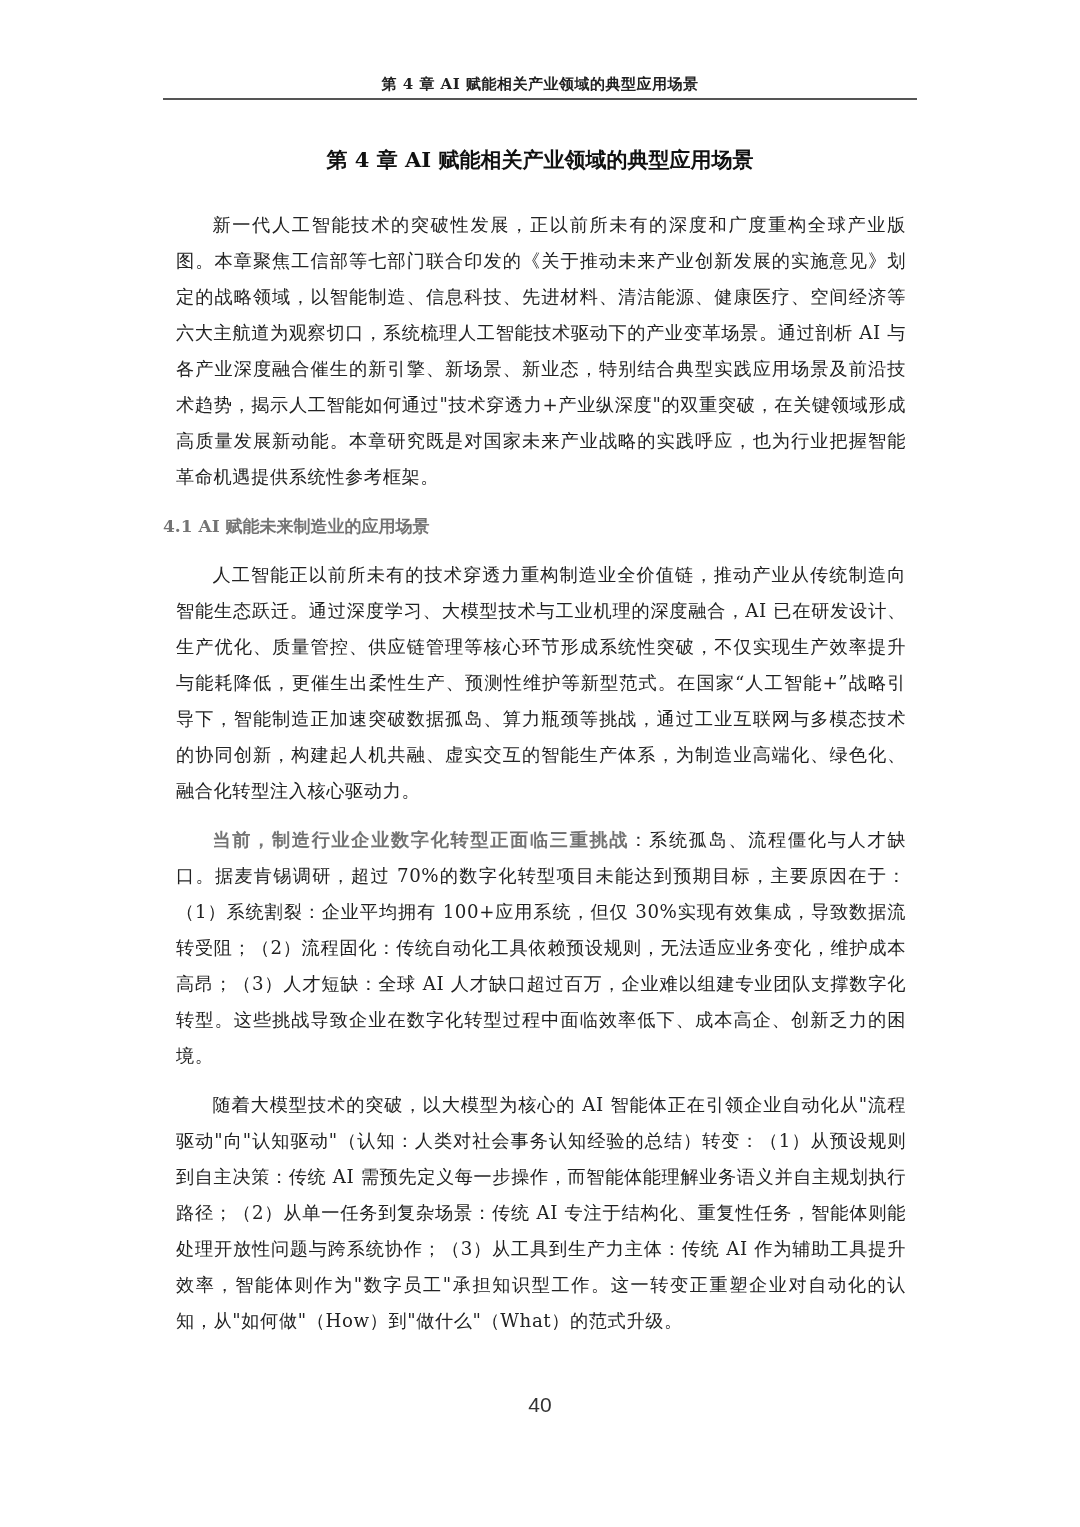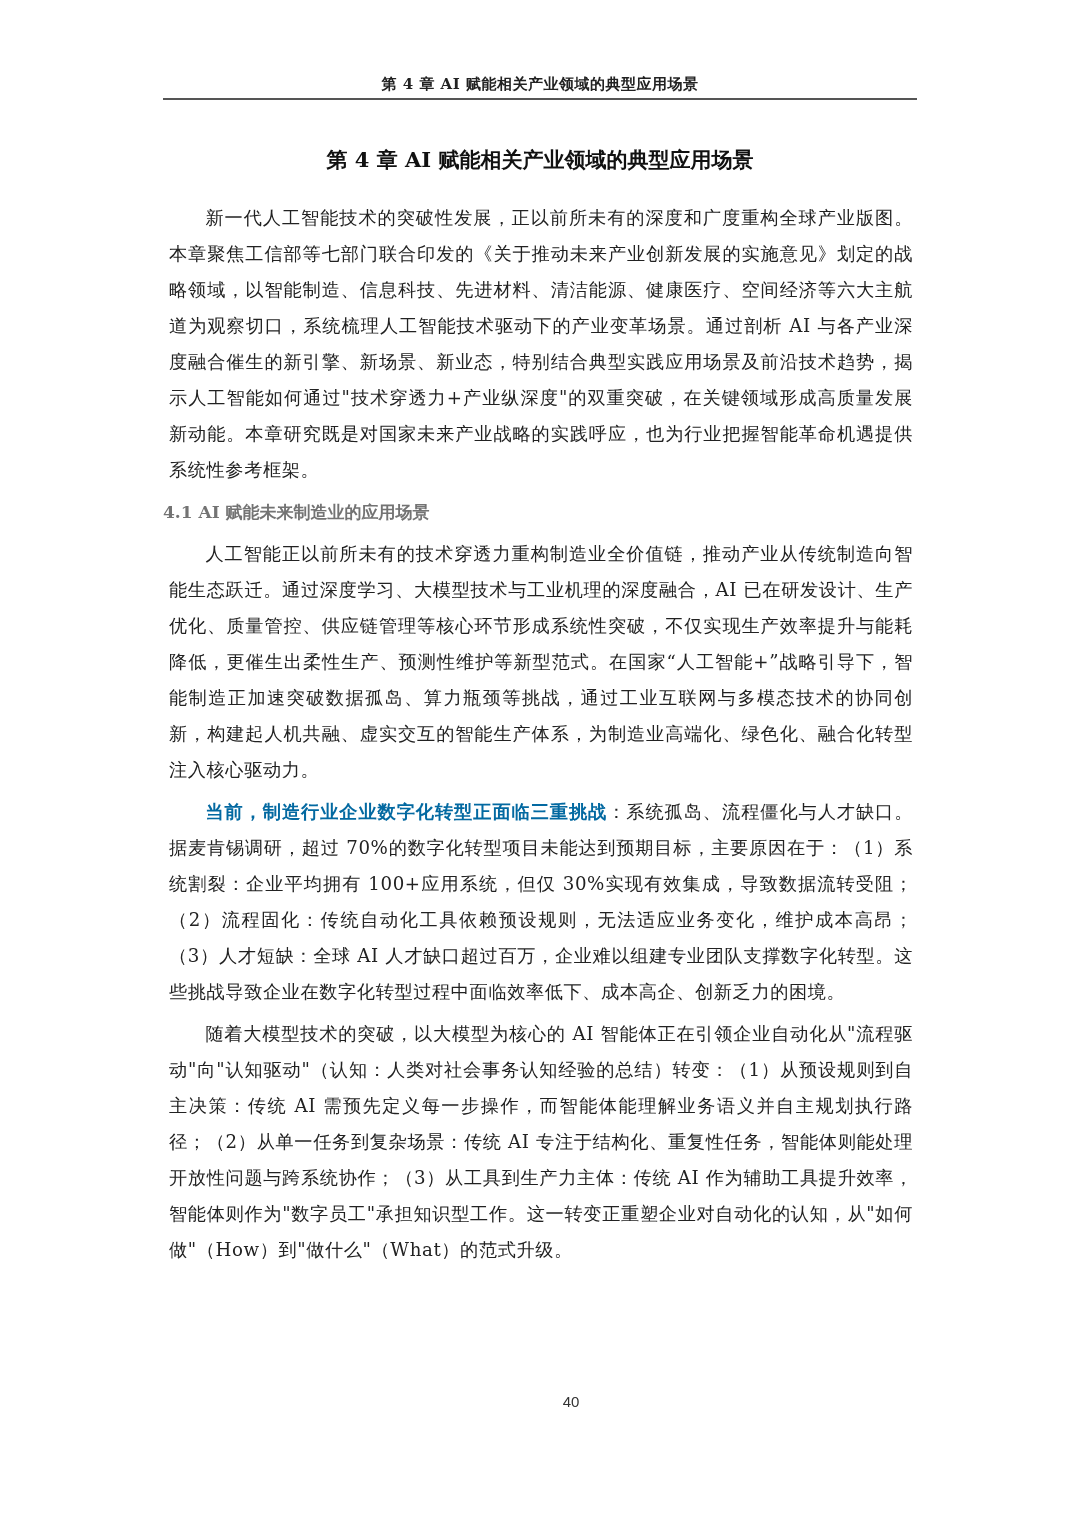--- a/index.html
+++ b/index.html
@@ -49,45 +49,45 @@
     .body-text {
       position: absolute;
       left: 163px;
       top: 194px;
       width: 756px;
       font-size: 18.2px;
       line-height: 36px;
       color: #222;
     }
     .para {
-      margin: 6px;
+      margin: 13px;
       text-indent: 2em;
       text-align: justify;
       text-align-last: left;
       letter-spacing: 0.6px;
     }
     .para .bold {
       font-weight: bold;
-      color: #0369a1;
+      color: #737373;
     }
     .section-heading {
       margin: 0;
       font-size: 17px;
       font-weight: bold;
       line-height: 36px;
       color: #737373;
     }
     .page-number {
       position: absolute;
-      left: 551px;
+      left: 520px;
       top: 1393px;
       width: 40px;
       text-align: center;
       font-family: "Liberation Sans", sans-serif;
-      font-size: 15px;
+      font-size: 21px;
       color: #333;
     }
     .watermark {
       position: absolute;
       left: 8px;
       top: 1539px;
       display: flex;
       align-items: center;
       gap: 6px;
       color: #ffffff;

